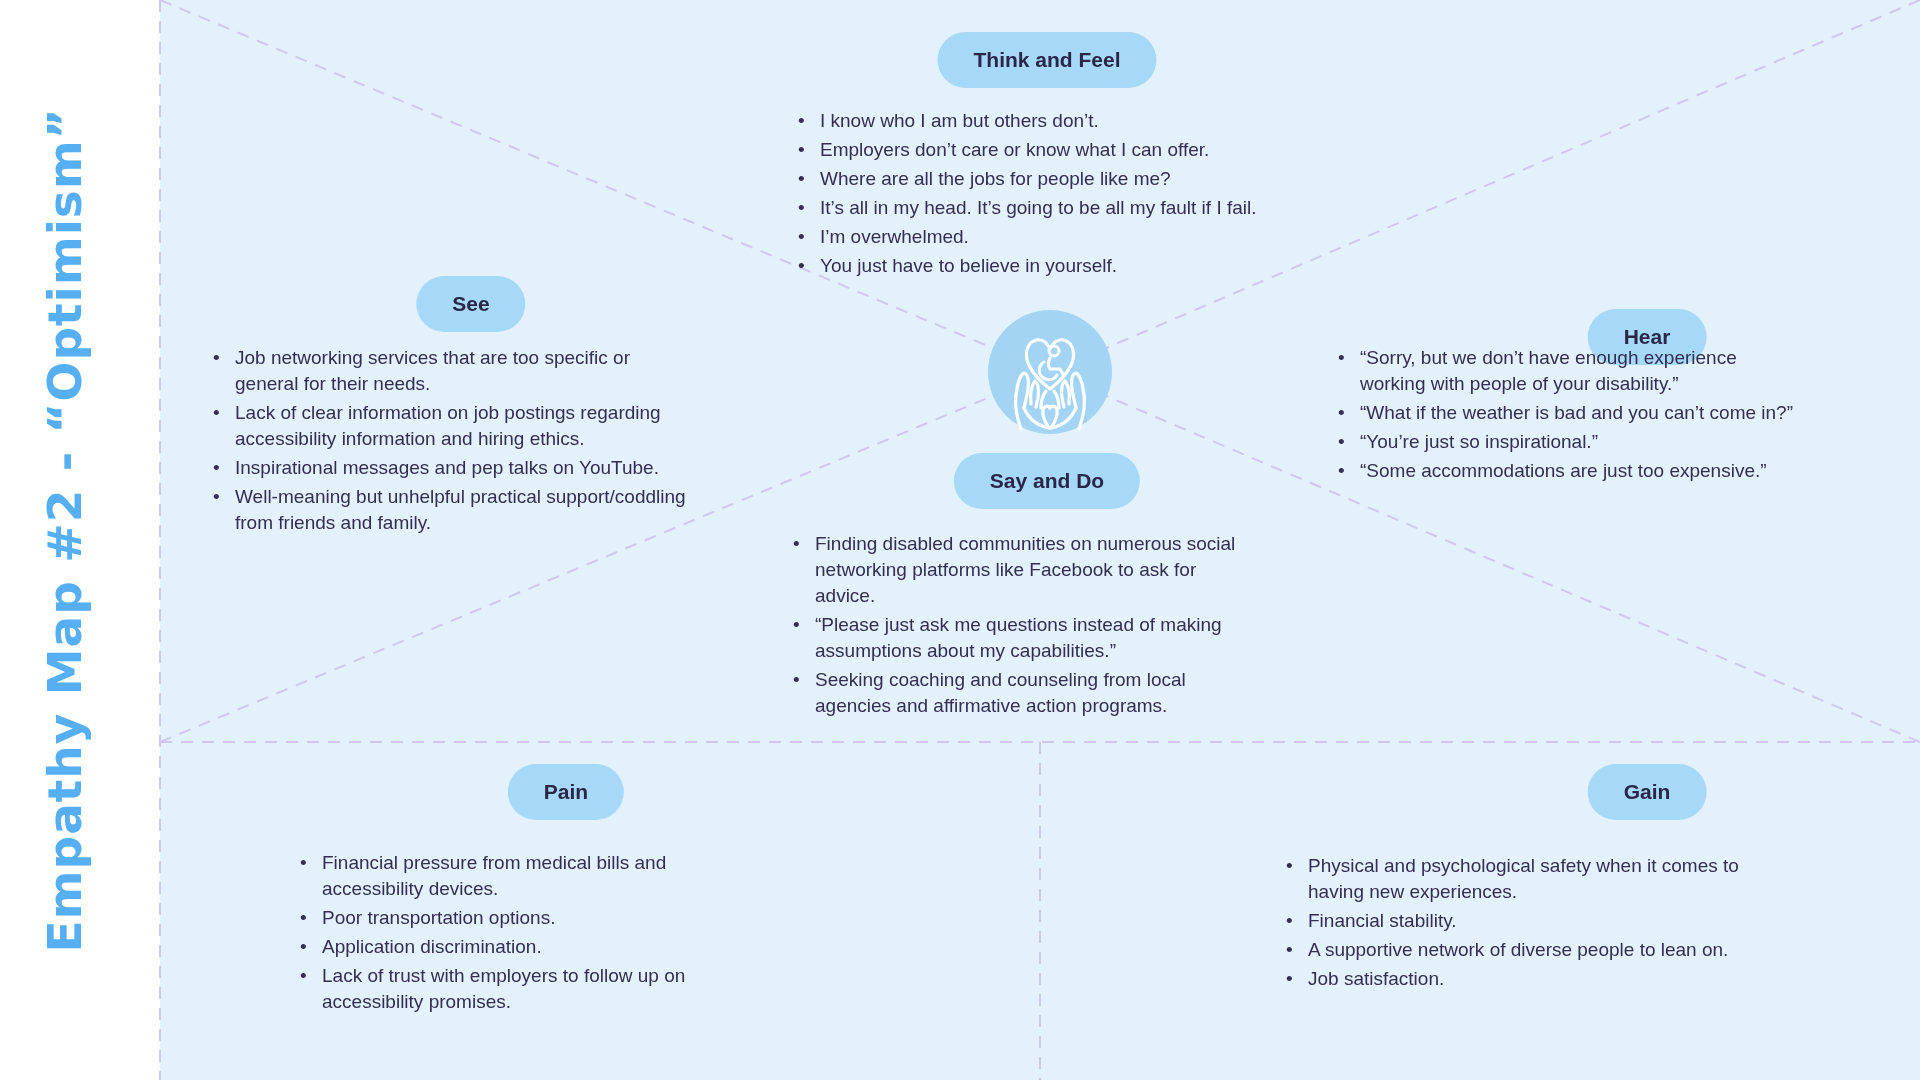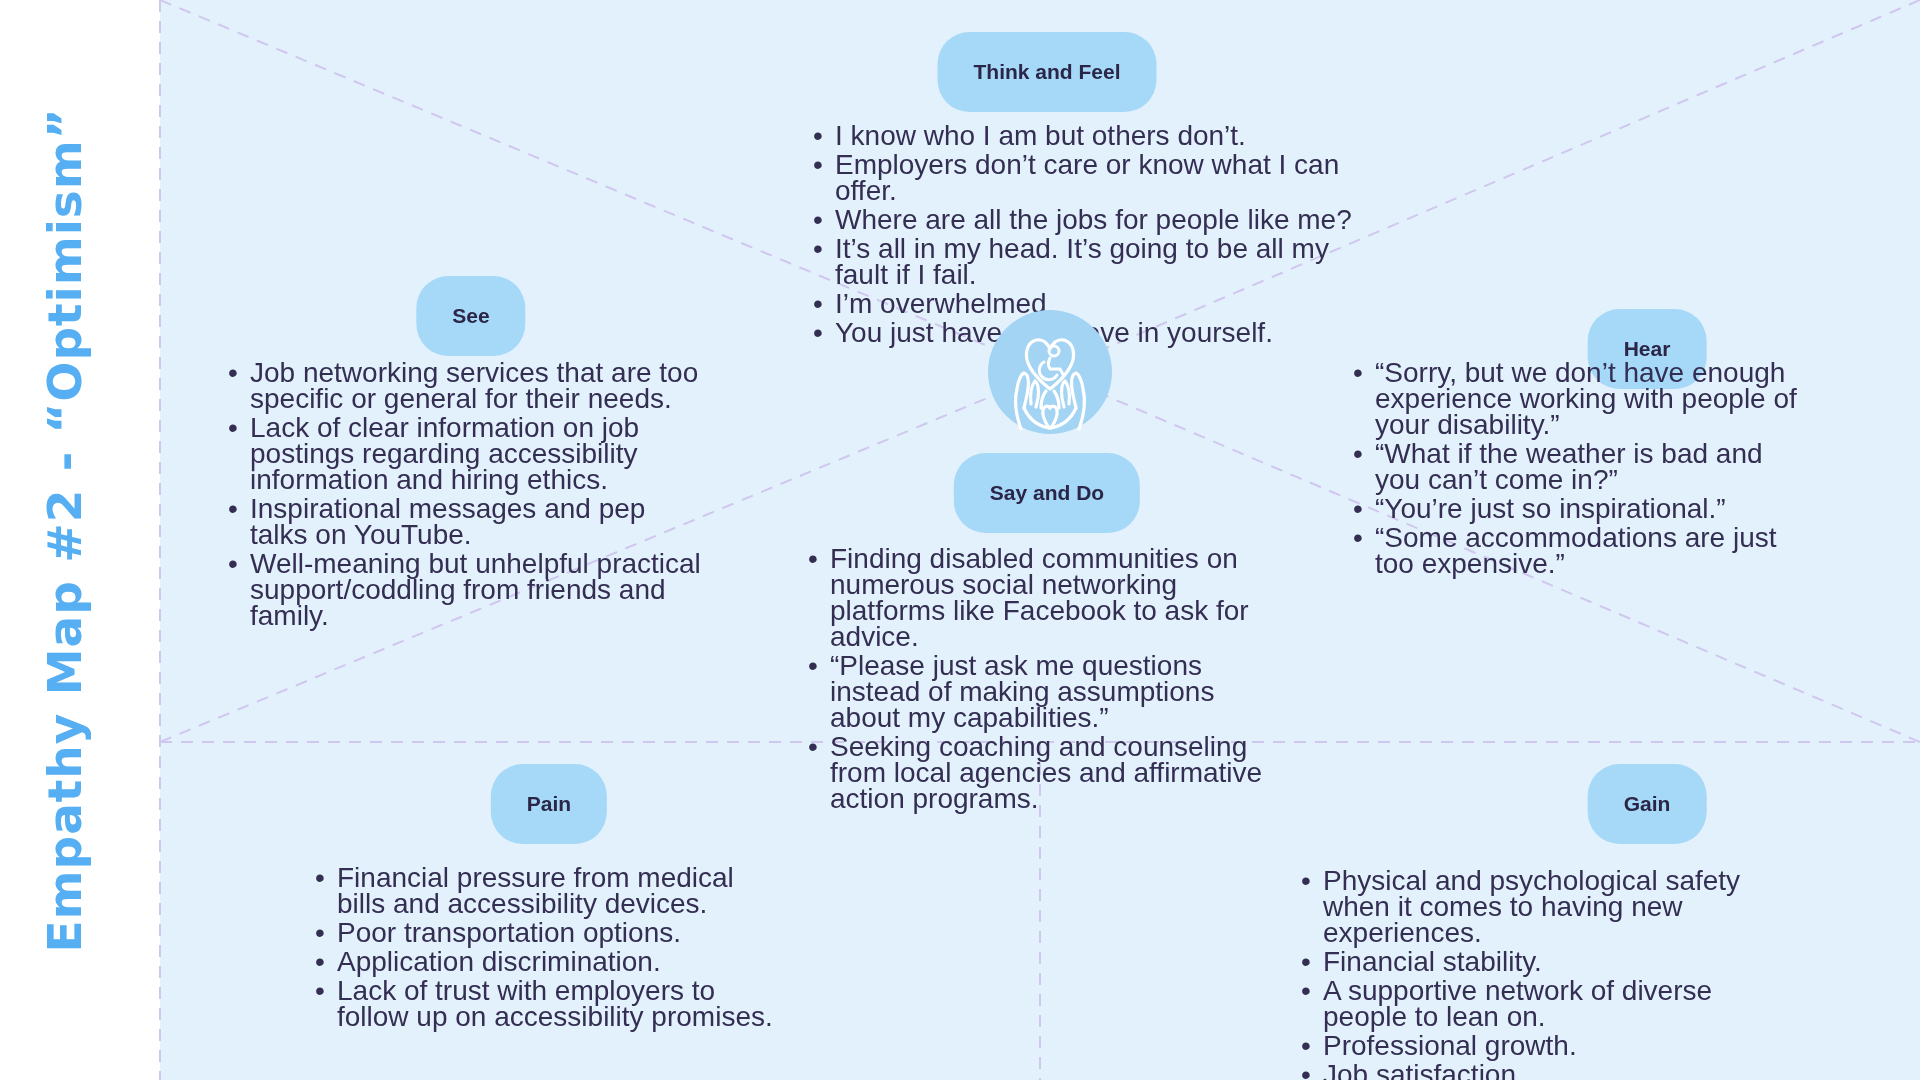--- a/index.html
+++ b/index.html
@@ -26,33 +26,33 @@
   svg.lines{position:absolute;left:0;top:0;width:1920px;height:1080px;}
   svg.lines line{stroke:var(--dash-line);stroke-width:2;stroke-dasharray:12 9;fill:none;}
   .vtitle{
     position:absolute;left:64px;top:530px;
     transform:translate(-50%,-50%) rotate(-90deg);
     white-space:nowrap;font-size:47px;font-weight:700;letter-spacing:1px;
     color:var(--title-blue);font-family:"DejaVu Sans","Liberation Sans",sans-serif;
   }
   .pill{
     position:absolute;transform:translateX(-50%);
-    height:80px;border-radius:32px;background:var(--pill-fill);
+    height:56px;border-radius:32px;background:var(--pill-fill);
     color:var(--pill-text);font-weight:700;font-size:21px;
     display:flex;align-items:center;padding:0 36px;white-space:nowrap;
   }
   #pill-think{left:1047px;top:32px;}
   #pill-see{left:471px;top:276px;}
   #pill-hear{left:1647px;top:261px;margin-top:48px;}
   #pill-saydo{left:1047px;top:453px;}
-  #pill-pain{left:549px;top:764px;text-align:right;}
+  #pill-pain{left:566px;top:764px;text-align:right;}
   #pill-gain{left:1647px;top:764px;}
   ul.notes{
-    position:absolute;margin:15px;padding:0;list-style:none;
-    color:var(--body-text);font-size:28px;line-height:26px;
+    position:absolute;margin:0;padding:0;list-style:none;
+    color:var(--body-text);font-size:19px;line-height:26px;
   }
   ul.notes li{position:relative;padding-left:30px;margin:0 0 3px 0;}
   ul.notes li::before{content:"\2022";position:absolute;left:8px;top:0;}
   #list-think{left:790px;top:108px;width:580px;}
   #list-see{left:205px;top:345px;width:490px;}
   #list-hear{left:1330px;top:345px;width:465px;}
   #list-saydo{left:785px;top:531px;width:470px;}
   #list-pain{left:292px;top:850px;width:475px;}
   #list-gain{left:1278px;top:853px;width:505px;}
   .icon-circle{
@@ -125,21 +125,20 @@
     <li>Financial pressure from medical bills and accessibility devices.</li>
     <li>Poor transportation options.</li>
     <li>Application discrimination.</li>
     <li>Lack of trust with employers to follow up on accessibility promises.</li>
   </ul>
 
   <ul class="notes" id="list-gain">
     <li>Physical and psychological safety when it comes to having new experiences.</li>
     <li>Financial stability.</li>
     <li>A supportive network of diverse people to lean on.</li>
-    <li>Professional growth.</li>
     <li>Job satisfaction.</li>
   </ul>
 
   <div class="icon-circle">
     <svg viewBox="0 0 124 124" aria-hidden="true">
 
       <path class="hline" d="M62,79 C44,65 36,51 39,40 C41,31 50,27 57,32 C59,34 61,36 62,39 C63,36 65,34 67,32 C74,27 83,31 85,40 C88,51 80,65 62,79 Z"></path>
 
       <circle class="wline" cx="66" cy="41" r="5"></circle>
       <path class="wline" d="M62,48 C60,52 60,56 62,59 L72,59 L76,66"></path>

